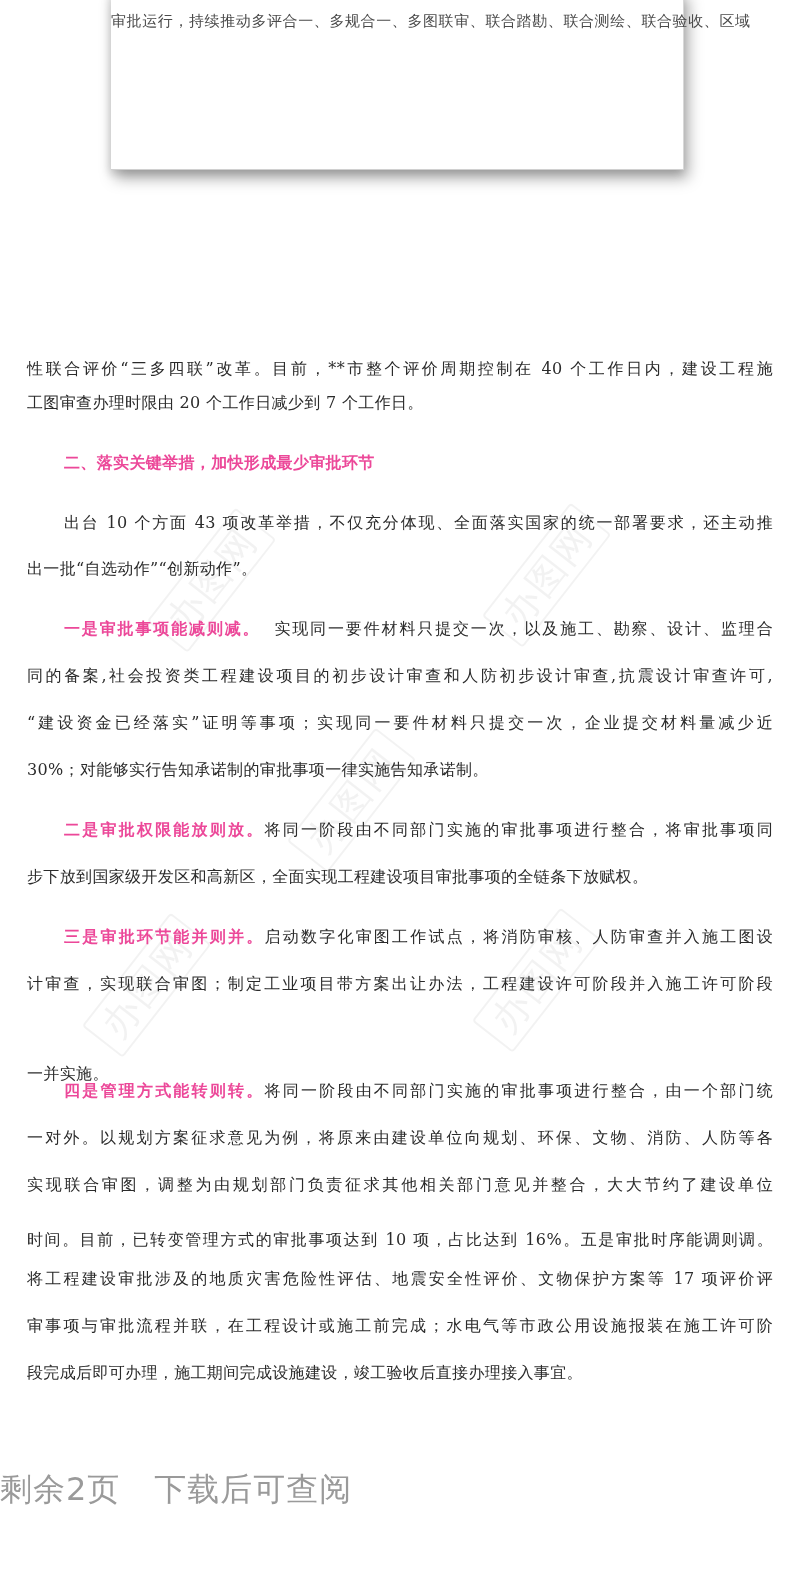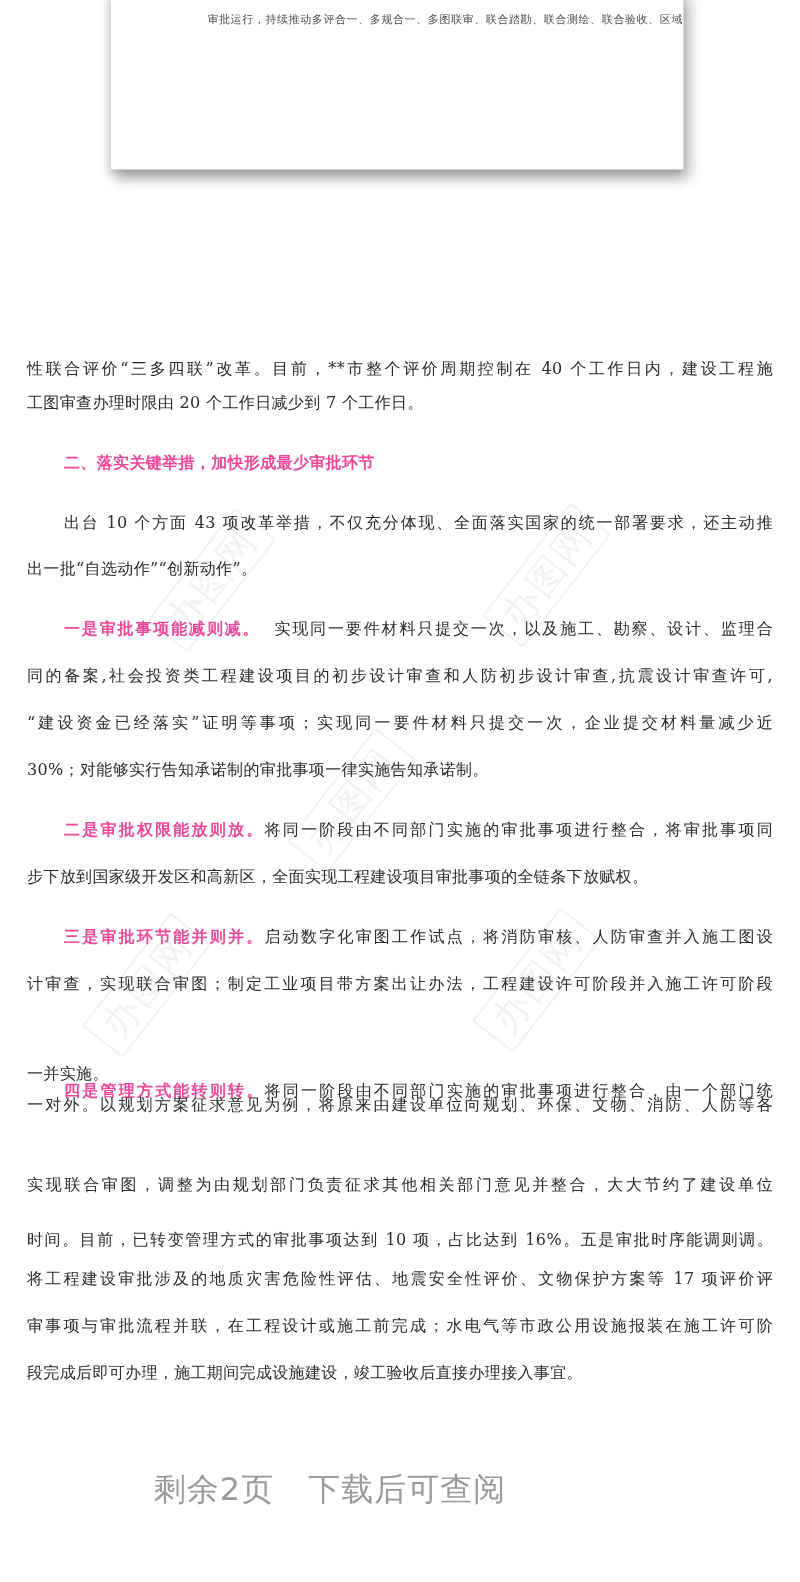--- a/index.html
+++ b/index.html
@@ -25,22 +25,22 @@
       background: #ffffff;
       border-right: 1px solid #d8d8d8;
       border-bottom: 1px solid #d0d0d0;
       box-shadow: 4px 8px 14px rgba(0,0,0,0.35), -2px 4px 8px rgba(0,0,0,0.12);
     }
     .preview-line {
       position: absolute;
       left: 0;
       right: 0;
       top: 22px;
-      text-align: right;
-      font-size: 11px;
+      text-align: left;
+      font-size: 15px;
       letter-spacing: 0.6px;
       color: #4a4a4a;
       white-space: nowrap;
     }
     
     .doc {
       position: absolute;
       left: 27px;
       top: 0;
       width: 746px;
@@ -76,21 +76,21 @@
       border: 2px solid rgba(0,0,0,0.05);
       padding: 2px 10px;
       border-radius: 4px;
     }
     
     .remaining {
       position: absolute;
       left: 0;
       width: 660px;
       top: 1468px;
-      text-align: center;
+      text-align: left;
       font-family: "DejaVu Sans", "Liberation Sans", sans-serif;
       font-size: 32px;
       color: #9a9a9a;
       letter-spacing: 1px;
       cursor: pointer;
     }
     .remaining .gap { display: inline-block; width: 34px; }
   </style>
 </head>
 <body>
@@ -129,21 +129,21 @@
 
   <div class="line indent justify" style="top:926px;">
     <span class="b">三是审批环节能并则并。</span><span>启动数字化审图工作试点，将消防审核、人防审查并入施工图设</span>
   </div>
   <div class="line justify" style="top:973px;">计审查，实现联合审图；制定工业项目带方案出让办法，工程建设许可阶段并入施工许可阶段</div>
   <div class="line" style="top:1020px;margin-top:43px;">一并实施。</div>
 
   <div class="line indent justify" style="top:1080px;">
     <span class="b">四是管理方式能转则转。</span><span>将同一阶段由不同部门实施的审批事项进行整合，由一个部门统</span>
   </div>
-  <div class="line justify" style="top:1094px;">一对外。以规划方案征求意见为例，将原来由建设单位向规划、环保、文物、消防、人防等各</div>
+  <div class="line justify" style="top:1127px;">一对外。以规划方案征求意见为例，将原来由建设单位向规划、环保、文物、消防、人防等各</div>
   <div class="line justify" style="top:1174px;">实现联合审图，调整为由规划部门负责征求其他相关部门意见并整合，大大节约了建设单位</div>
   <div class="line justify" style="top:1221px;margin-top:8px;">时间。目前，已转变管理方式的审批事项达到 10 项，占比达到 16%。五是审批时序能调则调。</div>
   <div class="line justify" style="top:1268px;">将工程建设审批涉及的地质灾害危险性评估、地震安全性评价、文物保护方案等 17 项评价评</div>
   <div class="line justify" style="top:1315px;">审事项与审批流程并联，在工程设计或施工前完成；水电气等市政公用设施报装在施工许可阶</div>
   <div class="line" style="top:1362px;">段完成后即可办理，施工期间完成设施建设，竣工验收后直接办理接入事宜。</div>
 </div>
 
 <div class="remaining">
   <span>剩余2页</span><span class="gap"></span><span>下载后可查阅</span>
 </div>

